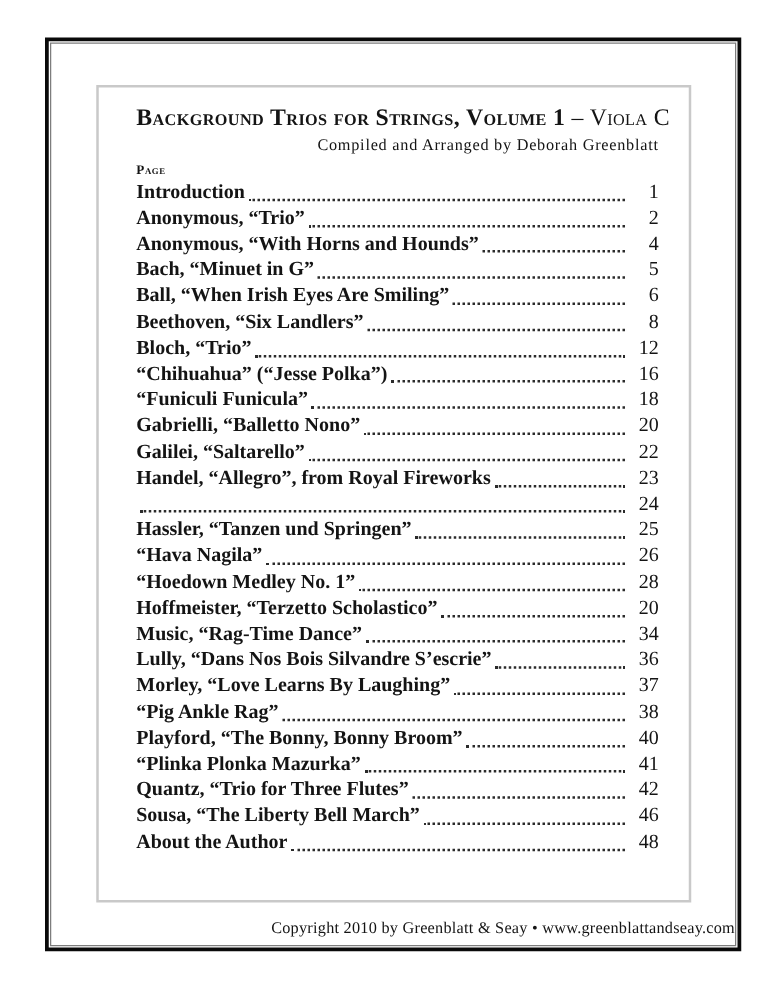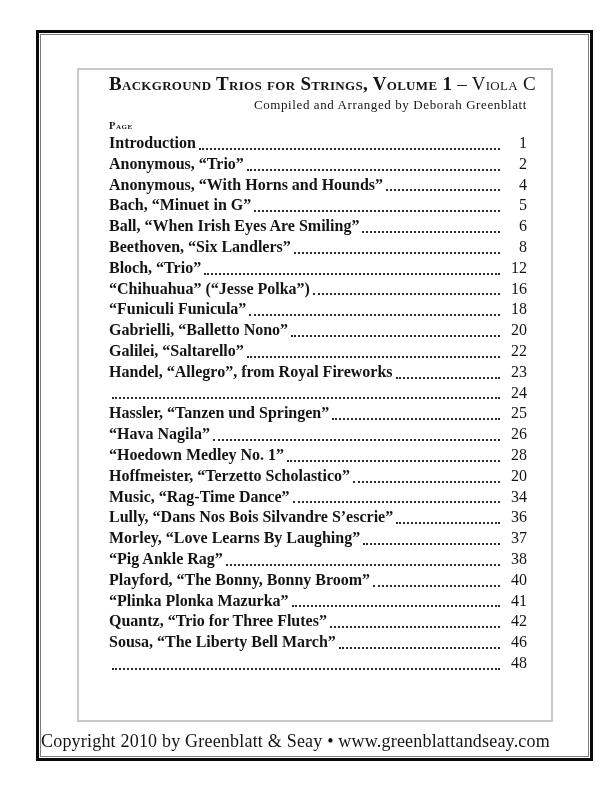--- a/index.html
+++ b/index.html
@@ -26,21 +26,21 @@
   .inner-frame {
     position: absolute;
     inset: 1px;
     border: 1px solid #7d7d7d;
   }
   
   .content-box {
     position: absolute;
     left: 36px; top: 33px; right: 35px; bottom: 34px;
     border: 2px solid #c9c9c9;
-    padding: 3px 24px 0 30px;
+    padding: 14px 24px 0 30px;
     box-sizing: border-box;
   }
   .title {
     text-align: center;
     font-weight: bold;
     font-variant: small-caps;
     font-size: 19px;
     line-height: 22px;
     letter-spacing: 0.3px;
     white-space: nowrap;
@@ -88,22 +88,22 @@
   }
   .toc-row .page-num {
     flex: none;
     width: 24px;
     text-align: right;
     font-weight: normal;
   }
   .footer {
     position: absolute;
     left: 0; right: 0; bottom: 7px;
-    text-align: left;
-    font-size: 18px;
+    text-align: right;
+    font-size: 13px;
     line-height: 15px;
     letter-spacing: 0.2px;
   }
 </style>
 </head>
 <body>
 
 <div class="sheet">
   <div class="outer-frame">
     <div class="inner-frame">
@@ -261,20 +261,21 @@
     <span class="page-num">42</span>
   </div>
 
   <div class="toc-row">
     <span class="entry-label">Sousa, “The Liberty Bell March”</span>
     <span class="leader"></span>
     <span class="page-num">46</span>
   </div>
 
   <div class="toc-row">
+    <span class="entry-label">About the Author</span>
     <span class="leader"></span>
     <span class="page-num">48</span>
   </div>
 </div>
       </div>
 
       <div class="footer">Copyright 2010 by Greenblatt &amp; Seay • www.greenblattandseay.com</div>
 
     </div>
   </div>

